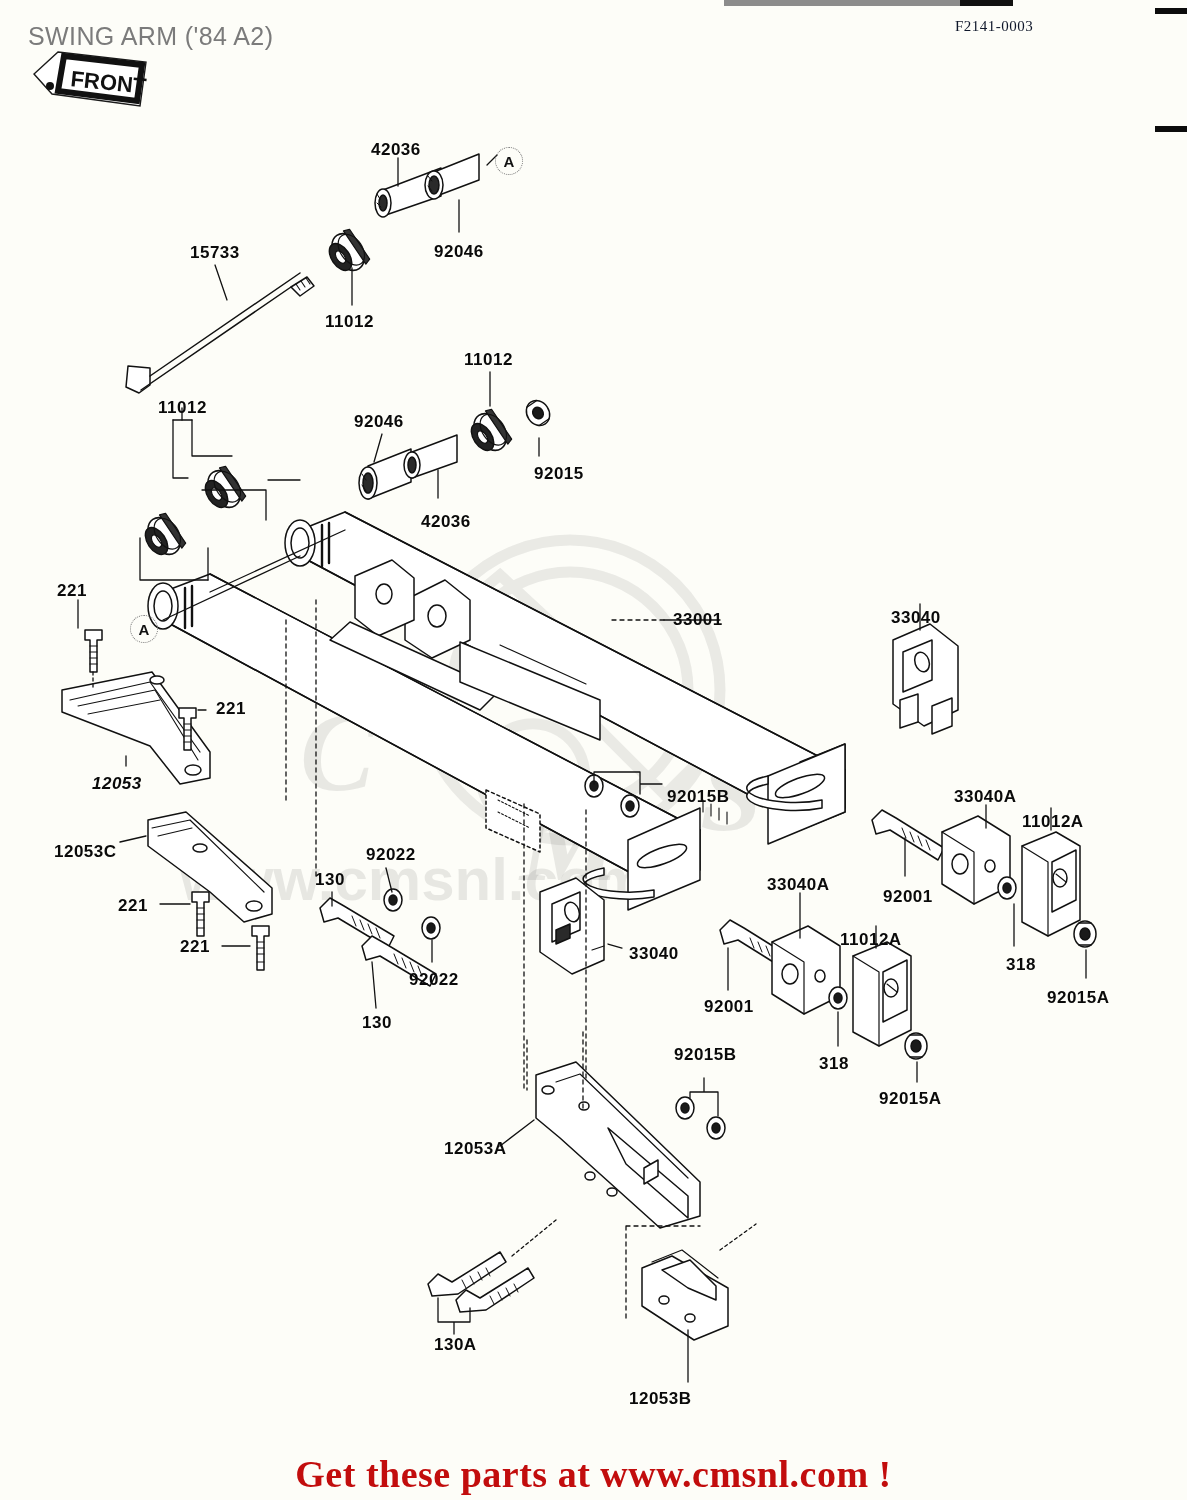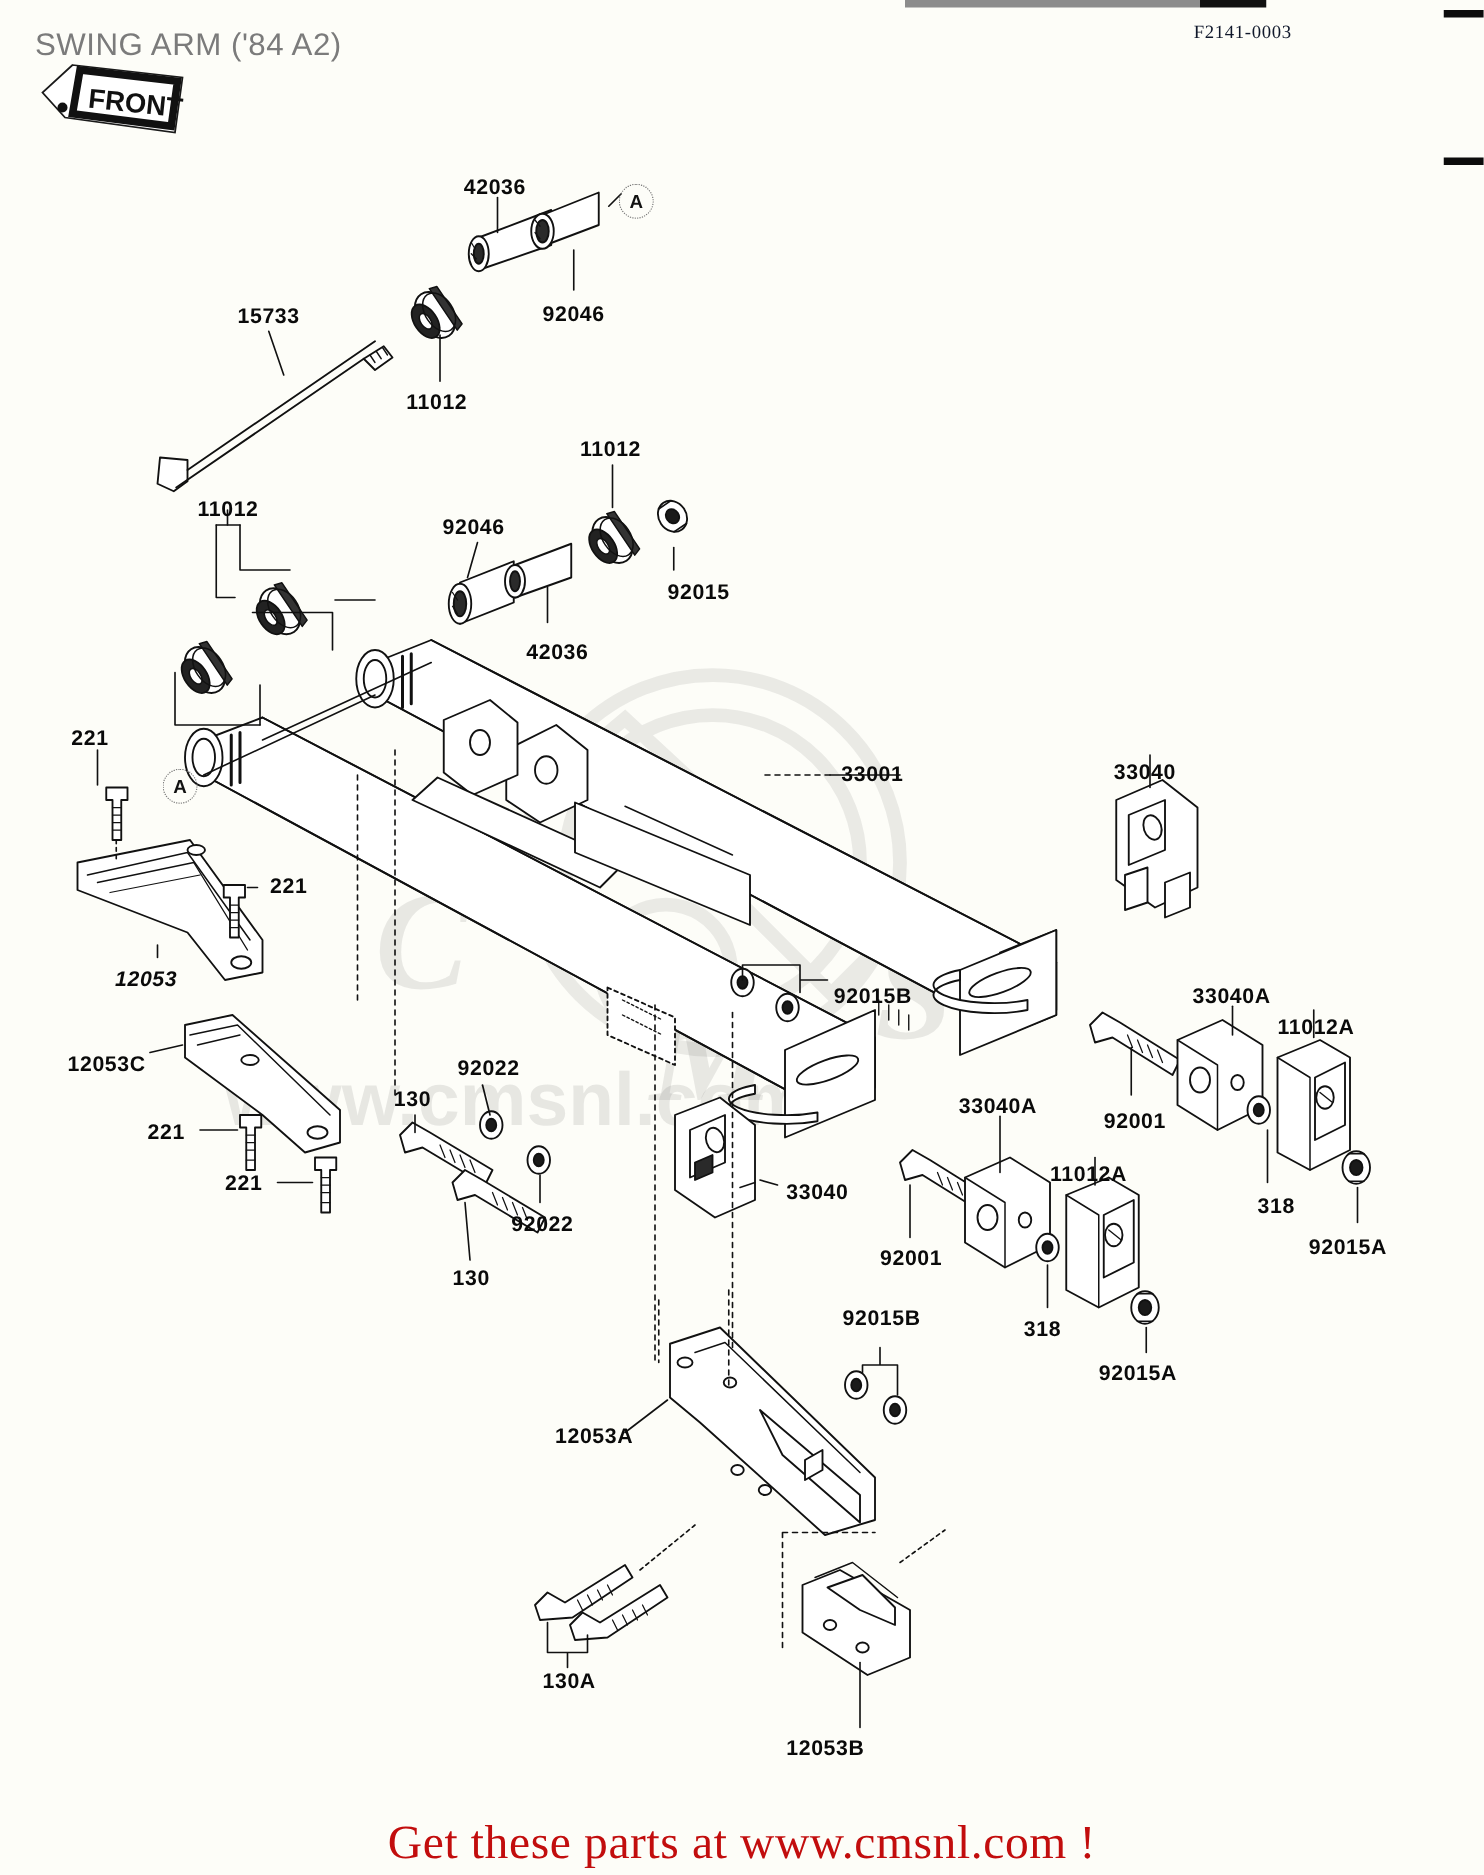--- a/index.html
+++ b/index.html
@@ -494,13 +494,13 @@
     <div class="lbl" style="left: 444px; top: 1139px;">12053A</div>
     <div class="lbl" style="left: 434px; top: 1335px;">130A</div>
     <div class="lbl" style="left: 629px; top: 1389px;">12053B</div>
   </div>
 
 <div id="callouts-layer">
     <div class="callout" style="left: 495px; top: 147px;">A</div>
     <div class="callout" style="left: 130px; top: 615px;">A</div>
   </div>
 
-<div id="footer" style="color: rgb(194, 13, 13);">Get these parts at www.cmsnl.com !</div>
+<div id="footer" style="color: rgb(194, 13, 13); font-weight: bold;">Get these parts at www.cmsnl.com !</div>
 
 </body></html>

